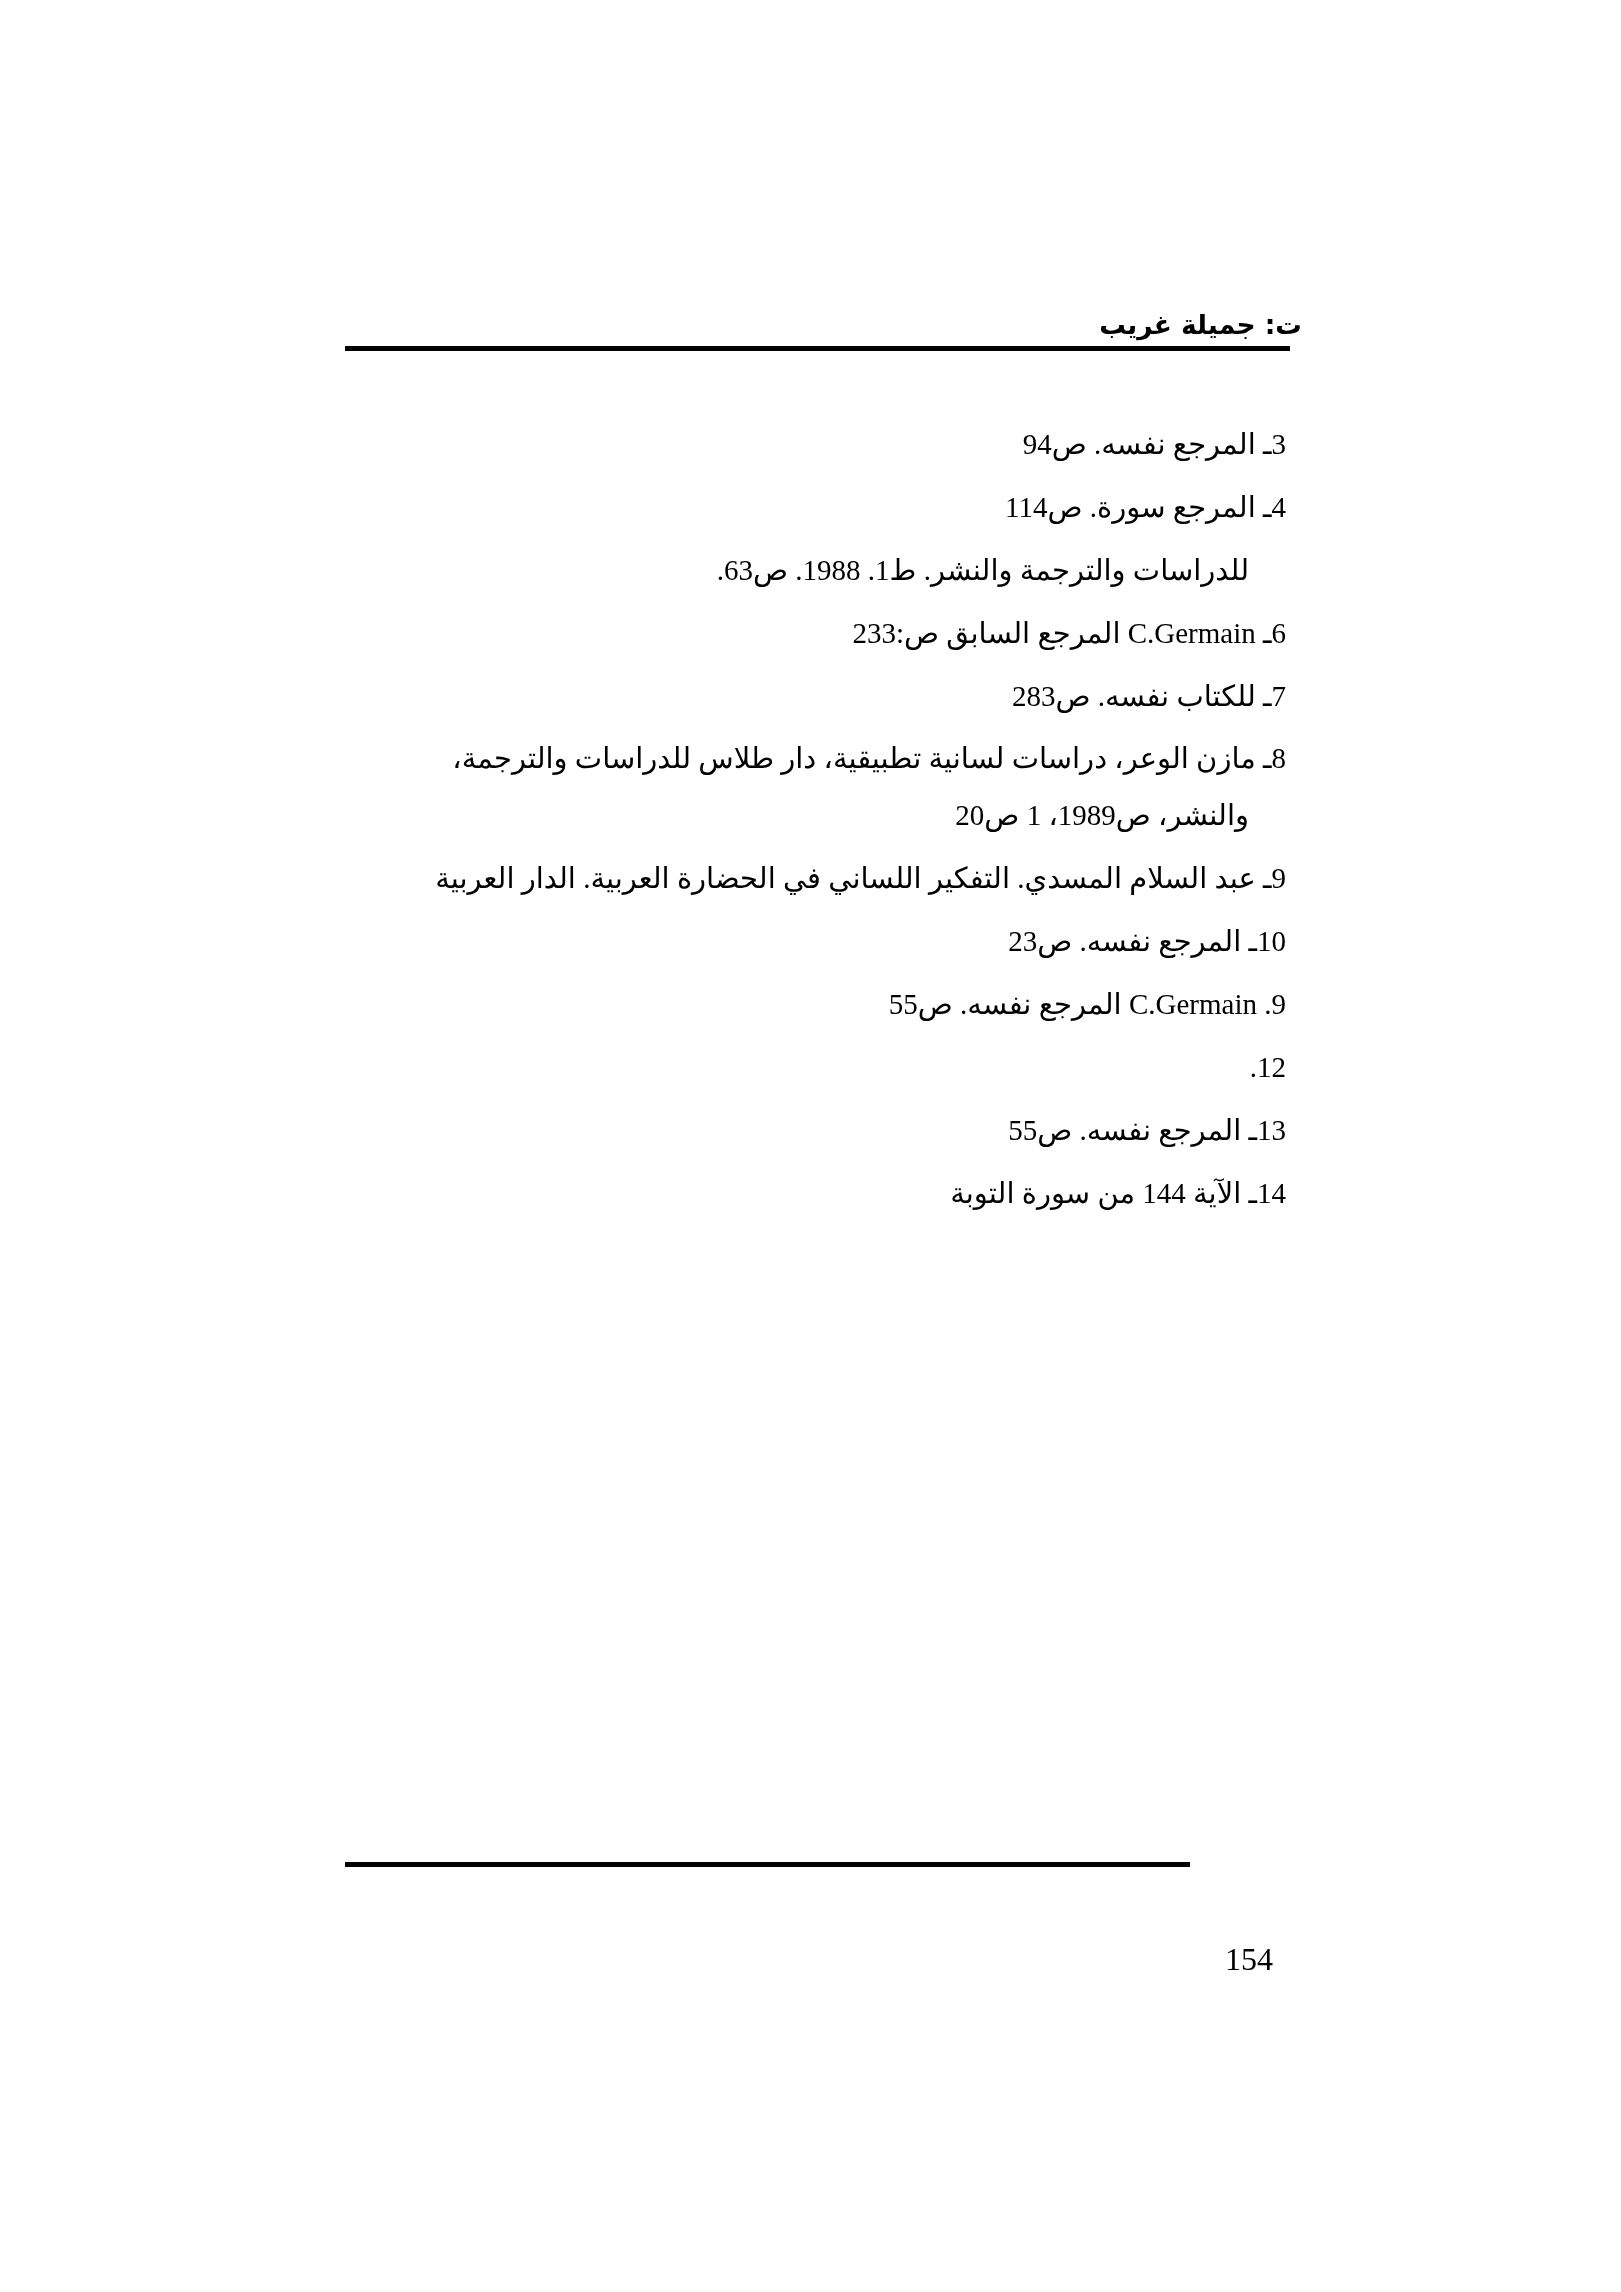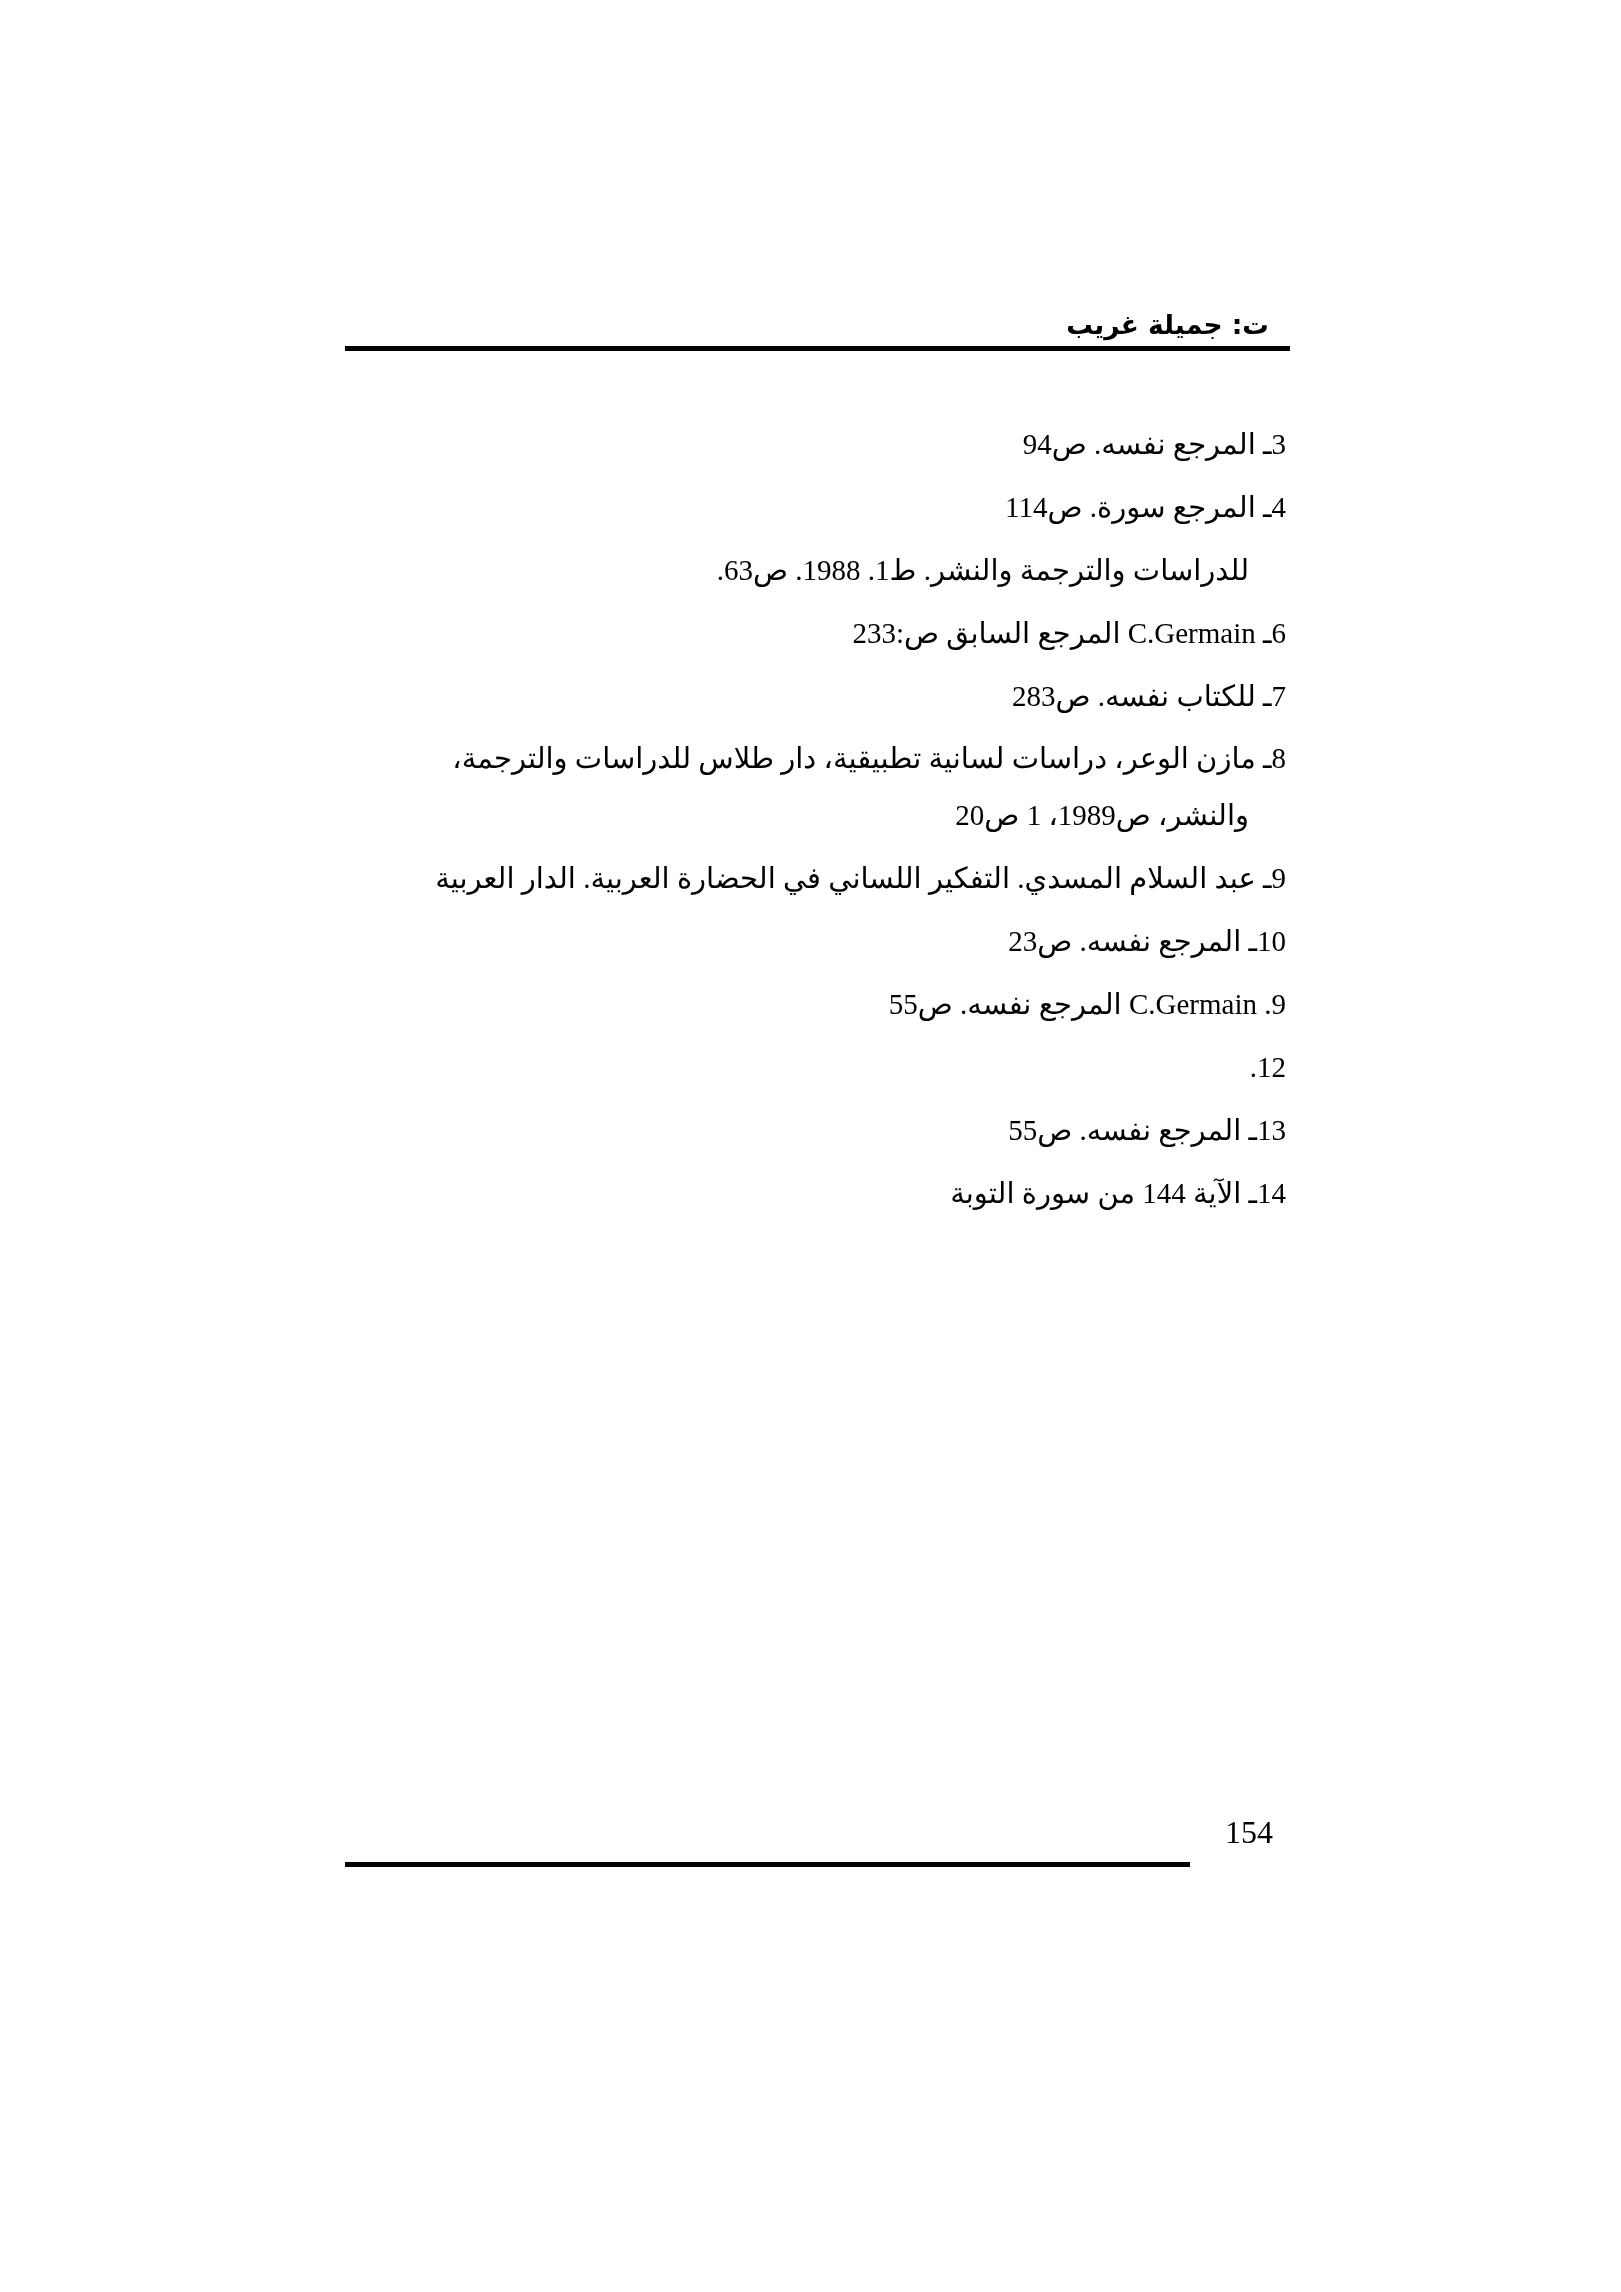--- a/index.html
+++ b/index.html
@@ -10,21 +10,21 @@
     body {
       width: 1621px;
       height: 2293px;
       position: relative;
       overflow: hidden;
       color: #000000;
       font-family: "DejaVu Serif", "Liberation Serif", serif;
     }
     .running-head {
       position: absolute;
-      right: 352px;
+      right: 319px;
       top: 312px;
       font-family: "DejaVu Sans", sans-serif;
       font-weight: bold;
       font-size: 26.5px;
       direction: rtl;
       line-height: 1;
     }
     .head-rule {
       position: absolute;
       left: 345px;
@@ -61,21 +61,21 @@
       position: absolute;
       left: 345px;
       top: 1862px;
       width: 845px;
       height: 4.9px;
       background: #000;
     }
     .page-number {
       position: absolute;
       left: 1225px;
-      top: 1816px;
+      top: 1943px;
       font-family: "Liberation Serif", "DejaVu Serif", serif;
       font-size: 32px;
       line-height: 1;
     }
   </style>
 </head>
 <body>
 
 <div class="running-head">ت: جميلة غريب</div>
 <div class="head-rule"></div>

